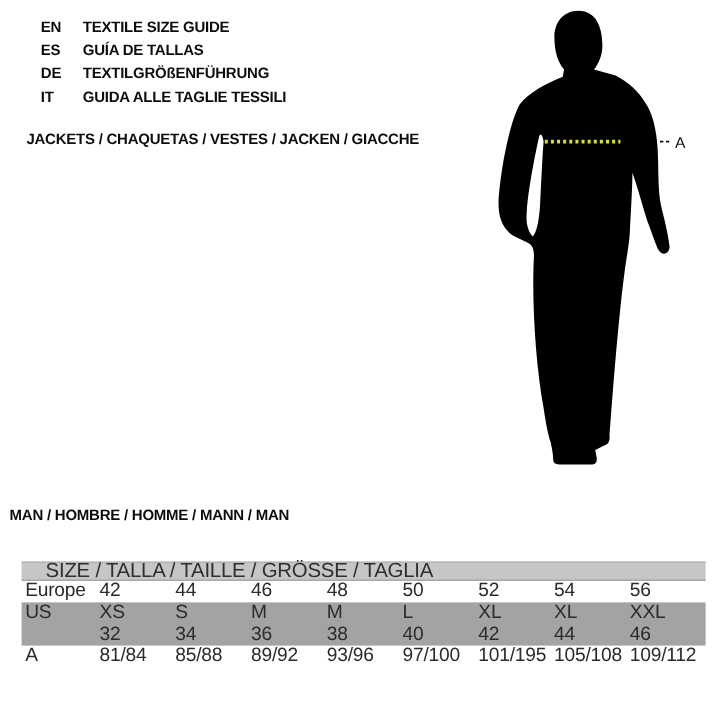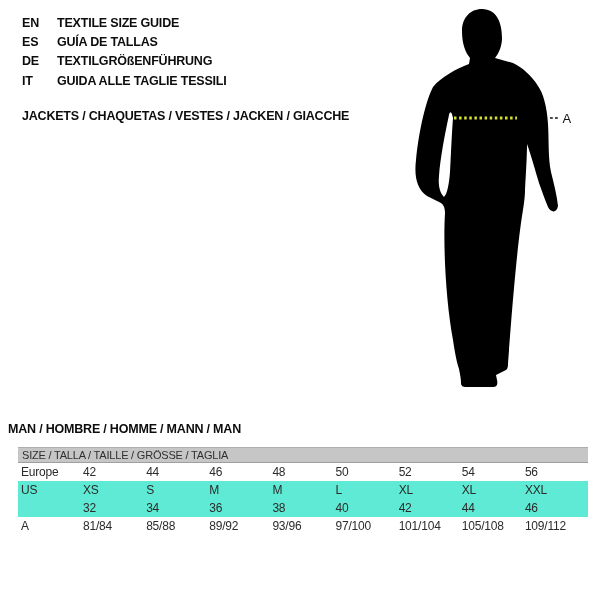--- a/index.html
+++ b/index.html
@@ -17,21 +17,21 @@
   .lang-list { position: absolute; left: 22px; top: 13px; }
   .lang-row {
     display: flex;
     height: 19.4px;
     align-items: center;
     font-weight: bold;
     font-size: 12.5px;
     letter-spacing: -0.2px;
     color: #0d0d0d;
   }
-  .lang-code { width: 35px; flex: 0 0 35px; }
+  .lang-code { width: 35px; flex: 0 0 35px; margin-left: 12px; }
 
   
   .categories {
     position: absolute; left: 22px; top: 106px;
     font-weight: bold; font-size: 12.5px; line-height: 20px;
     letter-spacing: -0.2px; color: #0d0d0d;
     white-space: nowrap;
   }
 
   
@@ -50,36 +50,37 @@
     color: #0d0d0d; white-space: nowrap;
   }
 
   
   .size-table { position: absolute; left: 18px; top: 447px; width: 570px; }
   .table-header {
     height: 14px;
     background: #c6c6c6;
     border-top: 1px solid #aeaeae;
     border-bottom: 1px solid #9f9f9f;
-    font-size: 11px;
+    font-size: 17px;
     line-height: 14px;
     color: #2f2f2f;
-    padding-left: 4px;
+    padding-left: 20px;
     letter-spacing: -0.2px;
     white-space: nowrap;
+    margin-top: 21px;
   }
   .table-row {
     display: grid;
     grid-template-columns: 65px repeat(8, 1fr);
     height: 18px;
     align-items: center;
-    font-size: 12px;
+    font-size: 16px;
     color: #2b2b2b;
   }
-  .table-row.shaded { background: #5eead4; }
+  .table-row.shaded { background: #a3a3a3; }
   .cell { text-align: left; letter-spacing: -0.2px; }
   .cell.label { text-align: left; padding-left: 3px; }
 
   
   .footnote {
     position: absolute; left: 18px; top: 550px;
     font-weight: bold; font-size: 12.5px; letter-spacing: -0.2px;
     color: #0d0d0d; white-space: nowrap;
   }
 </style>
@@ -194,21 +195,21 @@
           <div class="cell">44</div>
           <div class="cell">46</div>
         </div>
         <div class="table-row">
           <div class="cell label">A</div>
           <div class="cell">81/84</div>
           <div class="cell">85/88</div>
           <div class="cell">89/92</div>
           <div class="cell">93/96</div>
           <div class="cell">97/100</div>
-          <div class="cell">101/104</div>
+          <div class="cell">101/195</div>
           <div class="cell">105/108</div>
           <div class="cell">109/112</div>
         </div>
       </div>
   </div>
 
 
 </div>
 
 </body></html>

